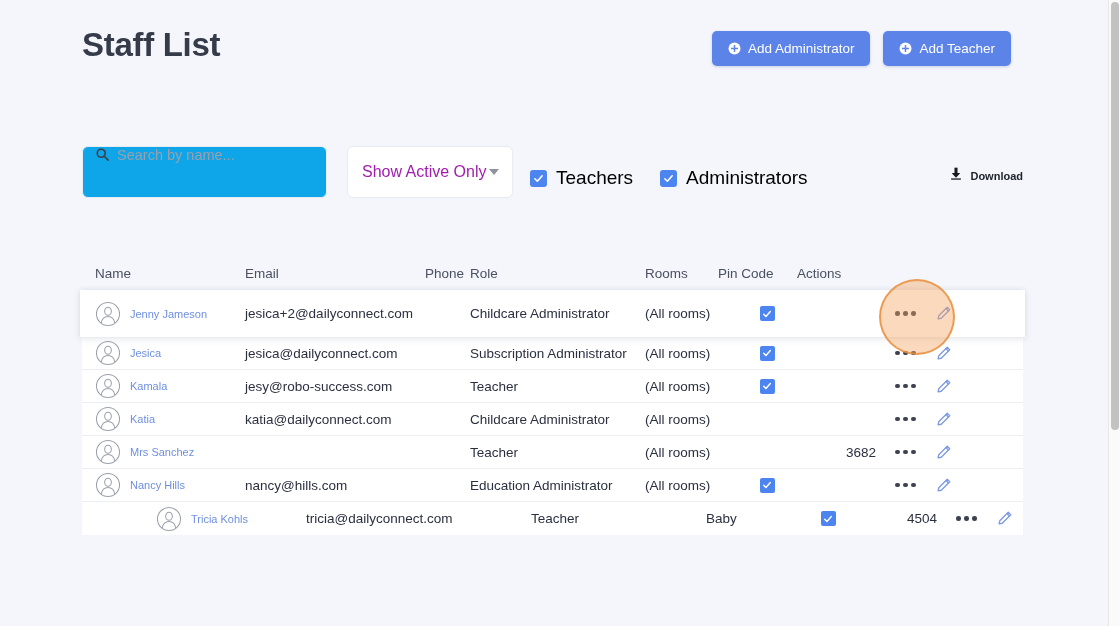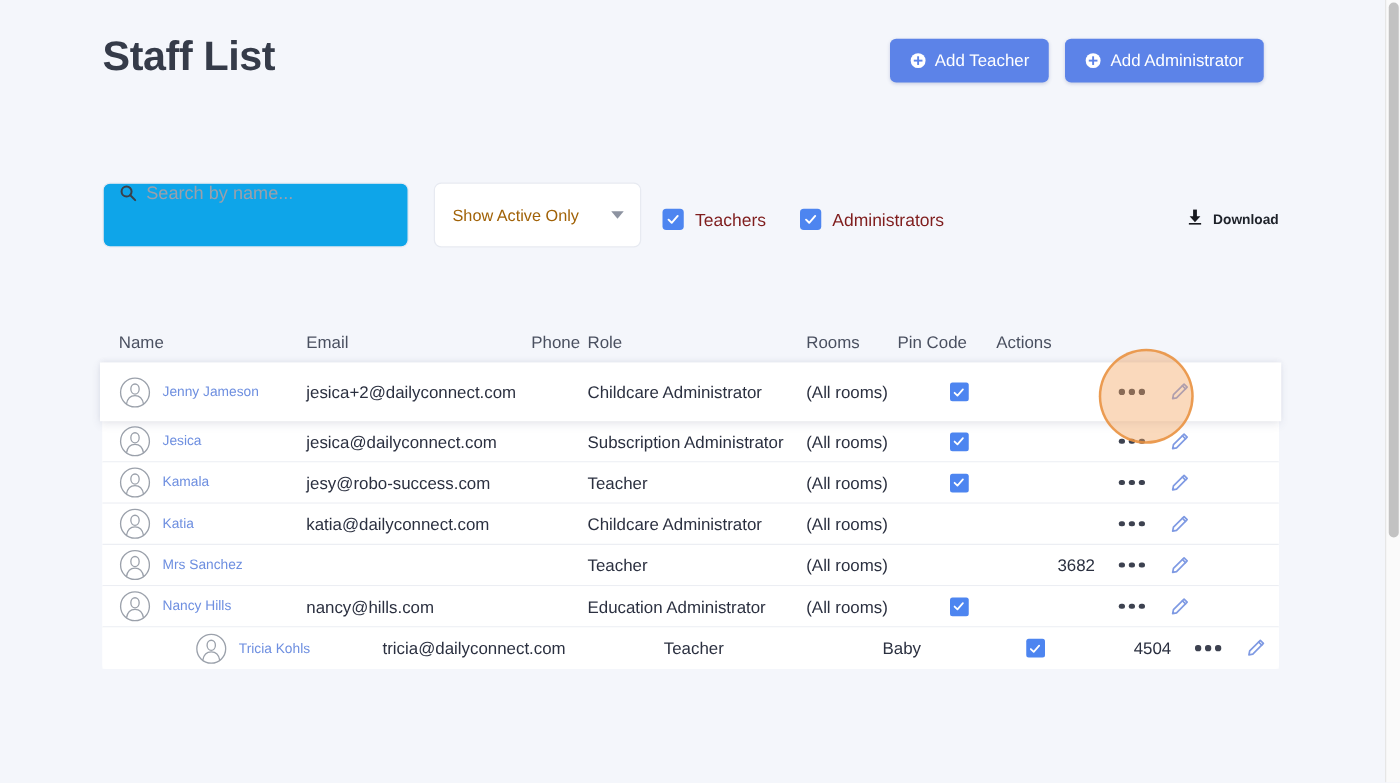--- a/index.html
+++ b/index.html
@@ -108,21 +108,21 @@
     width: 166px; height: 52px;
     background: #ffffff;
     border: 1px solid #e7eaf1;
     border-radius: 6px;
     display: flex;
     align-items: center;
     justify-content: space-between;
     padding: 0 13px 0 14px;
     cursor: pointer;
   }
-  .select-label { font-size: 13px; color: #a16207; }
+  .select-label { font-size: 16px; color: #a21caf; }
   .caret {
     width: 0; height: 0;
     border-left: 5px solid transparent;
     border-right: 5px solid transparent;
     border-top: 6px solid #8d93a1;
   }
 
   .check-group {
     position: absolute;
     left: 530px; top: 167px;
@@ -139,21 +139,21 @@
   .cbox {
     width: 17px; height: 17px;
     border-radius: 3px;
     background: #4d85f0;
     display: flex;
     align-items: center;
     justify-content: center;
     flex: 0 0 auto;
   }
   .cbox.sm { width: 15px; height: 15px; border-radius: 2px; }
-  .check-label { font-size: 14px; color: #7f1d1d; }
+  .check-label { font-size: 19px; color: #000000; }
 
   .download-btn {
     position: absolute;
     right: 85px; top: 166px;
     display: flex;
     align-items: center;
     gap: 7px;
     cursor: pointer;
   }
   .download-text {
@@ -262,31 +262,31 @@
 
   <div class="top-actions">
     <button class="btn-primary">
       <span>
         <svg class="plus-ico" width="13" height="13" viewBox="0 0 24 24">
           <circle cx="12" cy="12" r="11" fill="#ffffff"></circle>
           <rect x="10.6" y="5.6" width="2.8" height="12.8" fill="#5c83e8"></rect>
           <rect x="5.6" y="10.6" width="12.8" height="2.8" fill="#5c83e8"></rect>
         </svg>
       </span>
-      <span>Add Teacher</span>
+      <span>Add Administrator</span>
     </button>
     <button class="btn-primary">
       <span>
         <svg class="plus-ico" width="13" height="13" viewBox="0 0 24 24">
           <circle cx="12" cy="12" r="11" fill="#ffffff"></circle>
           <rect x="10.6" y="5.6" width="2.8" height="12.8" fill="#5c83e8"></rect>
           <rect x="5.6" y="10.6" width="12.8" height="2.8" fill="#5c83e8"></rect>
         </svg>
       </span>
-      <span>Add Administrator</span>
+      <span>Add Teacher</span>
     </button>
   </div>
 
   <div class="search-box">
     <span>
       <svg width="15" height="15" viewBox="0 0 24 24" fill="none" stroke="#3b4049" stroke-width="2.6">
         <circle cx="10" cy="10" r="6.4"></circle>
         <line x1="14.8" y1="14.8" x2="21" y2="21" stroke-linecap="round"></line>
       </svg>
     </span>

